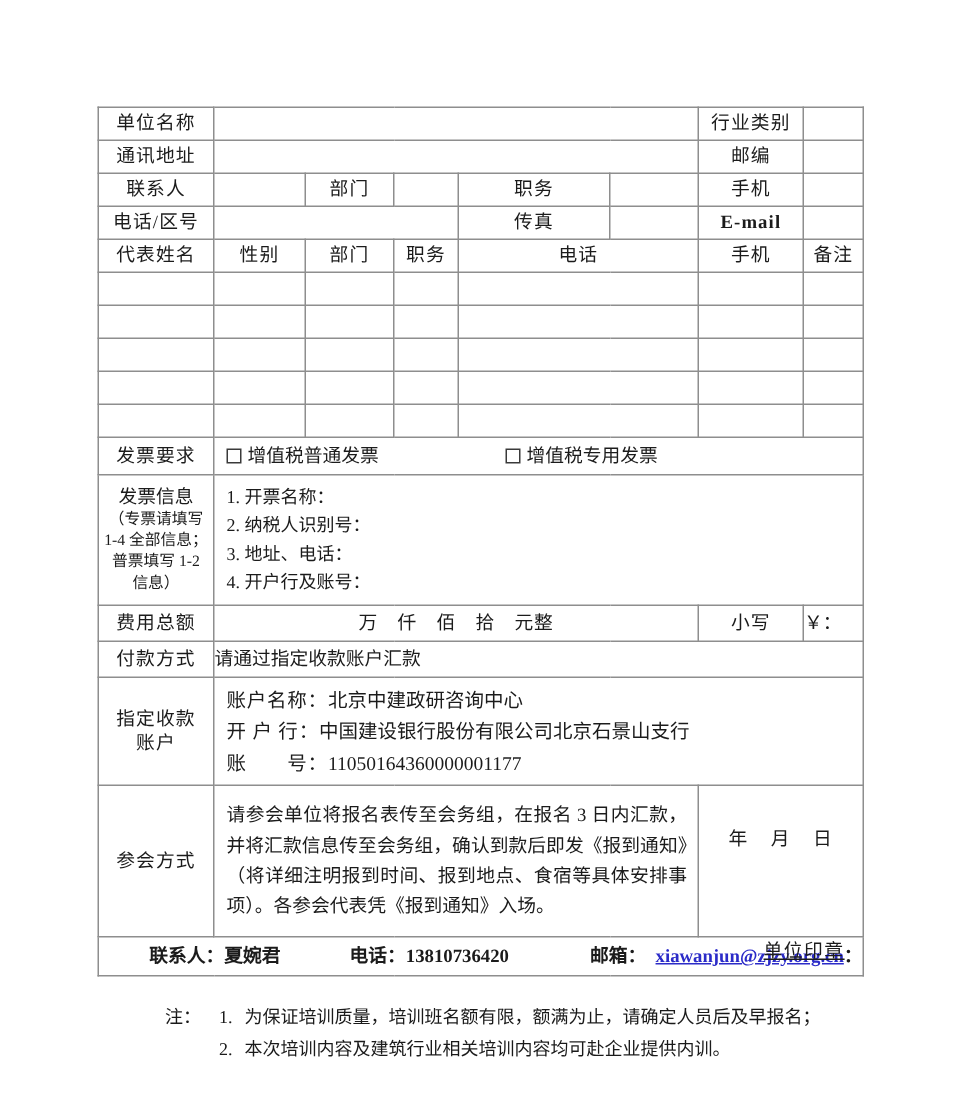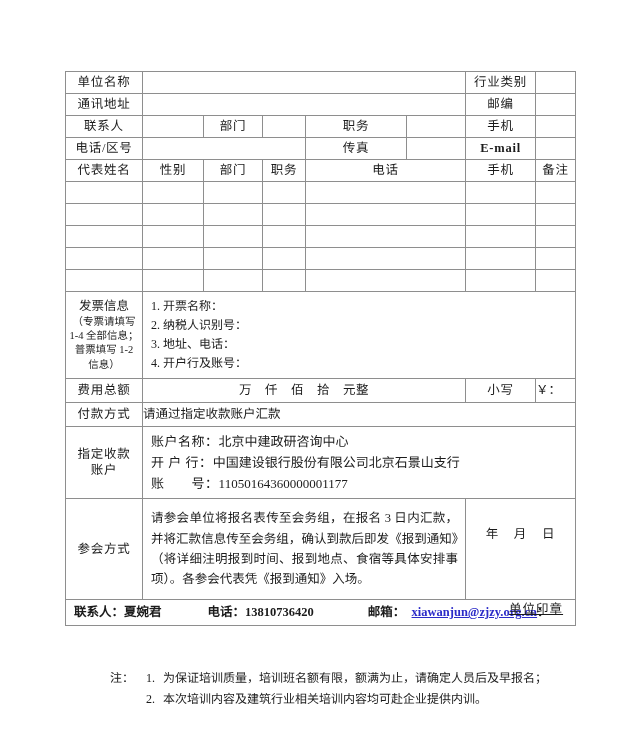--- a/index.html
+++ b/index.html
@@ -136,20 +136,21 @@
     letter-spacing: 0.5em;
     padding-left: 0.5em;
   }
 
   .contact-row {
     display: flex;
     align-items: center;
     padding: 4px 0 4px 8px;
     font-size: 12.5px;
     font-weight: bold;
+    justify-content: flex-end;
   }
   .contact-row .seg { white-space: nowrap; }
   .seg-name { margin-right: 46px; }
   .seg-tel { margin-right: 54px; }
   .mail-link {
     color: #2b2bc8;
     text-decoration: underline;
     font-weight: bold;
   }
 
@@ -268,20 +269,35 @@
       <tr>
         <td class="r-rep cellpad"></td>
         <td class="cellpad"></td>
         <td class="cellpad"></td>
         <td class="cellpad"></td>
         <td class="cellpad" colspan="2"></td>
         <td class="cellpad"></td>
         <td class="cellpad"></td>
       </tr>
 
+      <tr>
+        <td class="lbl" style="height:24px">发票要求</td>
+        <td colspan="7">
+          <div class="checkrow">
+            <span class="opt">
+              <span class="box"></span>
+              <span>增值税普通发票</span>
+            </span>
+            <span class="opt">
+              <span class="box"></span>
+              <span>增值税专用发票</span>
+            </span>
+          </div>
+        </td>
+      </tr>
 
       <tr>
         <td class="inv-label">
           <div class="big">发票信息</div>
           <div class="sm">（专票请填写</div>
           <div class="sm">1-4 全部信息；</div>
           <div class="sm">普票填写 1-2</div>
           <div class="sm">信息）</div>
         </td>
         <td colspan="7">

